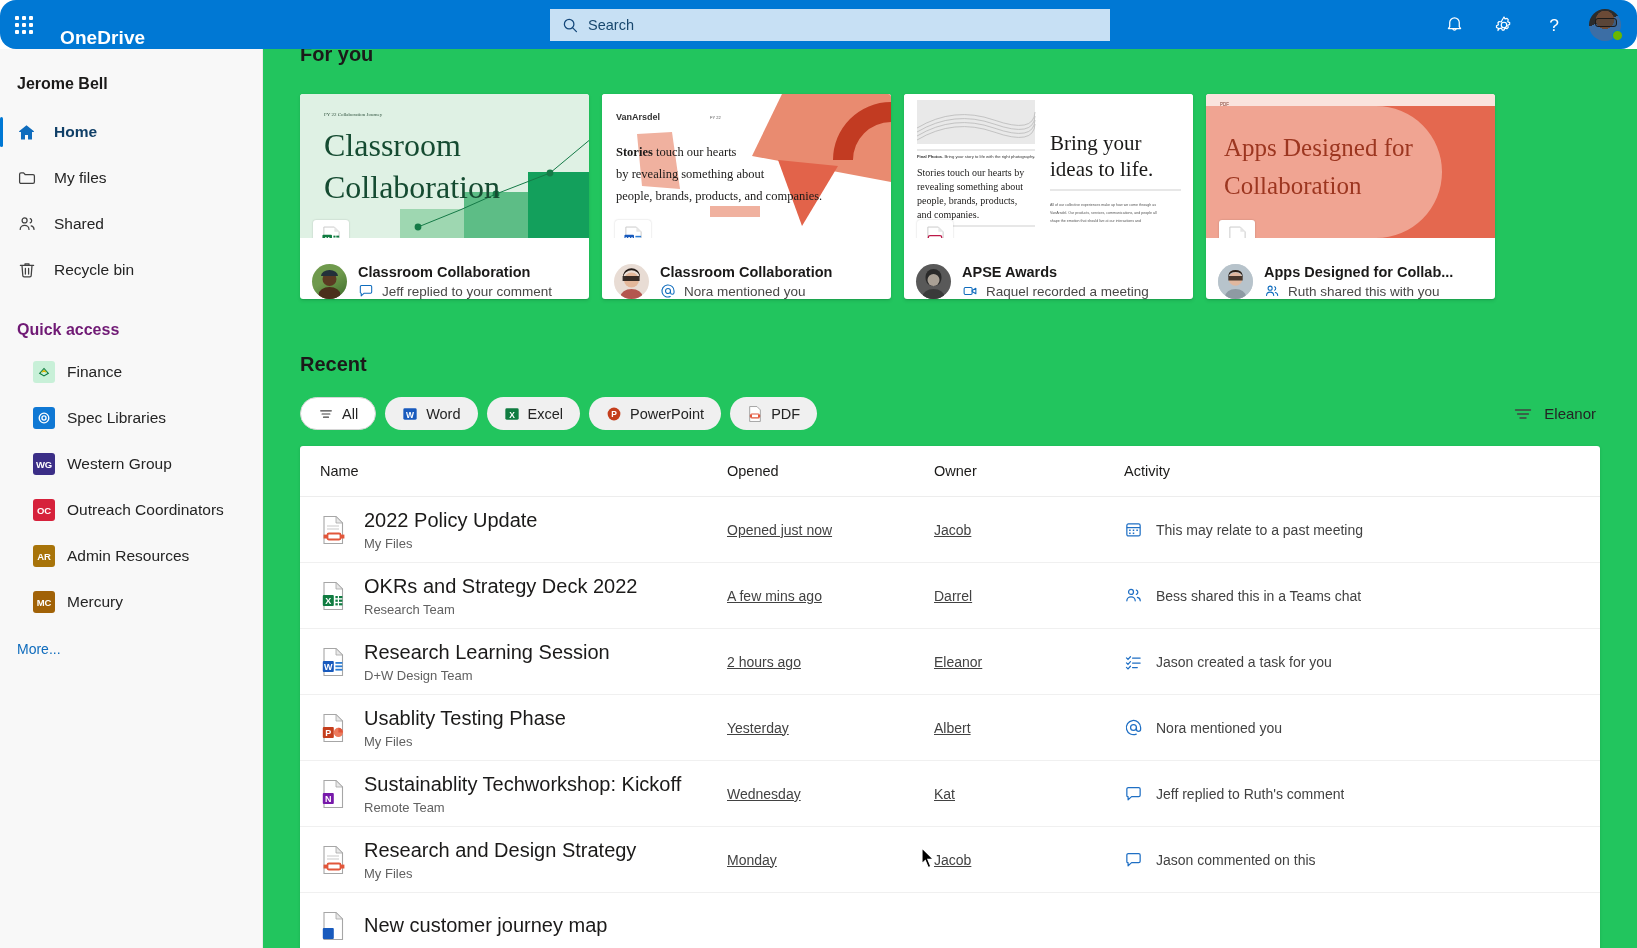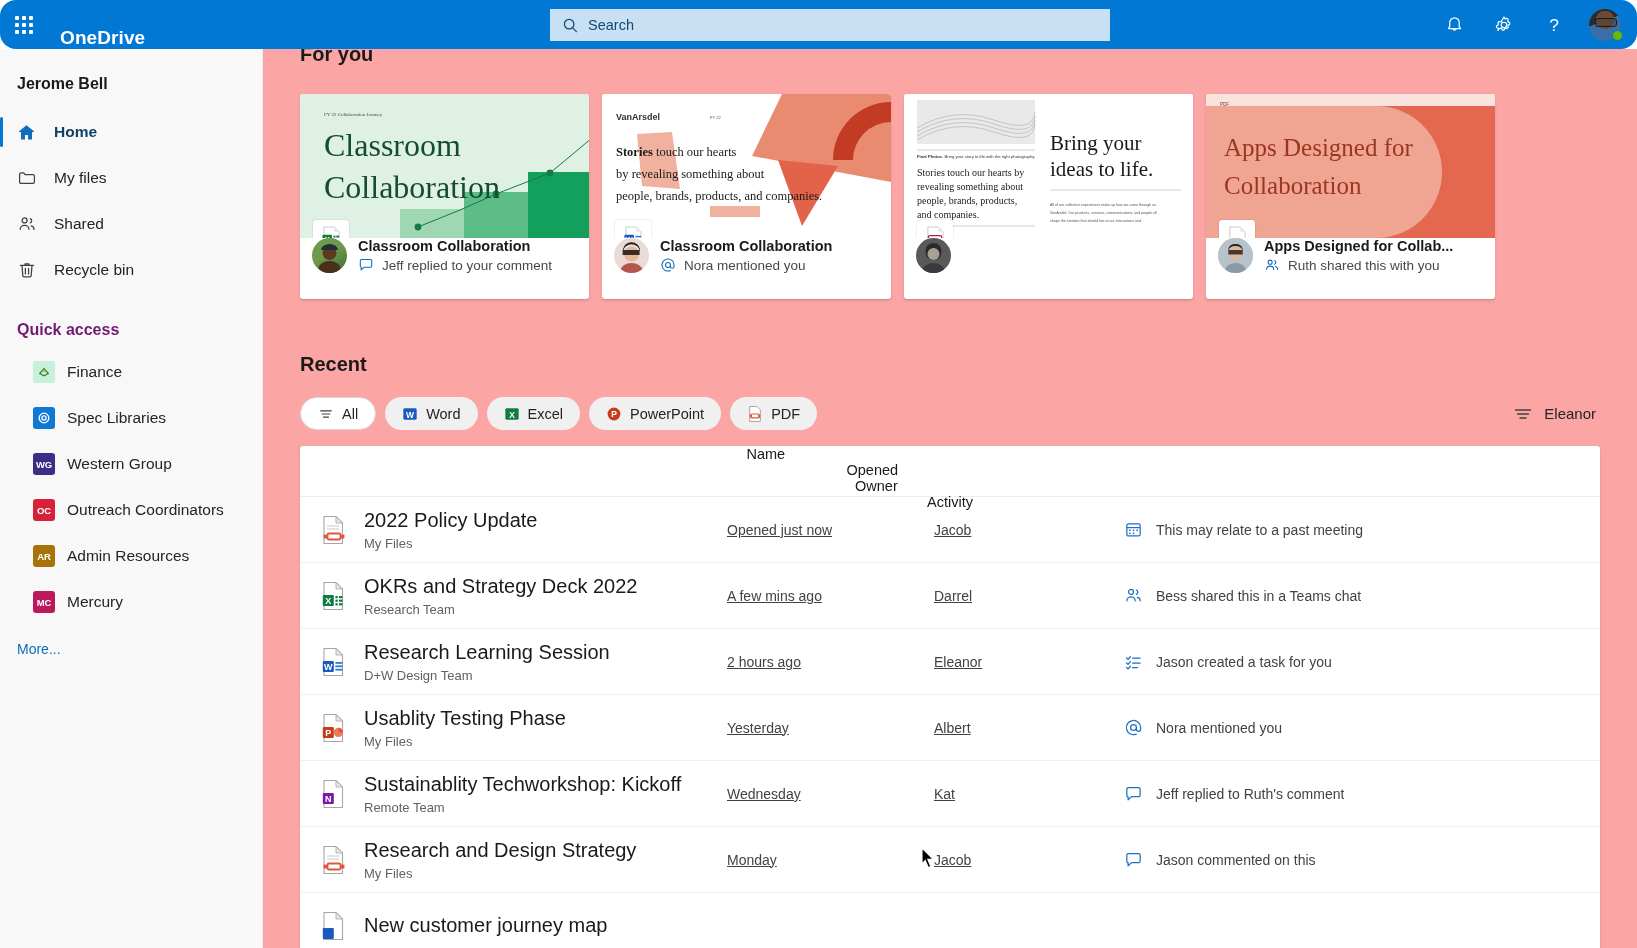--- a/index.html
+++ b/index.html
@@ -119,21 +119,21 @@
     width: 22px; height: 22px; border-radius: 3px; margin-right: 12px;
     display:flex; align-items:center; justify-content:center;
     font-size: 9.5px; font-weight: 700; color:#fff; letter-spacing: -.2px;
     flex: none;
   }
   .more-link {
     font-size: 14px; color:#0f6cbd; padding: 16px 0 0 17px; cursor:pointer;
   }
 
   
-  .main { flex: 1; overflow: hidden; position: relative; background:#fca5a5; padding-left: 37px; }
+  .main { flex: 1; overflow: hidden; position: relative; background:#22c55e; padding-left: 37px; }
   .sec-title {
     font-size: 20px; font-weight: 600; color:#1b1a19;
   }
   .foryou-title { margin-top: -6px; }
 
   
   .cards {
     display: flex; gap: 13px; margin-top: 28px;
   }
   .card {
@@ -144,21 +144,21 @@
     flex: none;
   }
   .thumb { height: 144px; position: relative; overflow: hidden; }
   .thumb-badge {
     position: absolute; left: 13px; bottom: -18px;
     width: 36px; height: 36px; border-radius: 3px;
     background:#fff; box-shadow: 0 .6px 1.8px rgba(0,0,0,.22);
     display:flex; align-items:center; justify-content:center; z-index: 4;
   }
   .card-foot {
-    flex: 1; display:flex; align-items:flex-start; padding: 0 12px; gap: 11px;
+    flex: 1; display:flex; align-items:flex-end; padding: 0 12px; gap: 11px;
   }
   .c-avatar {
     width: 35px; height: 35px; border-radius:50%; flex:none; overflow:hidden; position:relative;
   }
   .c-meta { min-width:0; }
   .c-name {
     font-size: 14.5px; font-weight: 600; color:#1b1a19;
     white-space: nowrap; overflow:hidden; text-overflow: ellipsis; max-width: 205px;
   }
   .c-sub { display:flex; align-items:center; gap:8px; margin-top: 3px; }
@@ -183,21 +183,21 @@
     margin-top: 16px; margin-right: 37px;
     background:#fff; border-radius: 3px;
     box-shadow: 0 1.2px 3.6px rgba(0,0,0,.10), 0 0.3px 0.9px rgba(0,0,0,.09);
     overflow: hidden;
   }
   .trow {
     display: flex; align-items: center;
     height: 66px; padding: 0 20px;
     border-bottom: 1px solid #f0f0f0;
   }
-  .trow.head { height: 51px; border-bottom:1px solid #ededed;flex-direction:column; }
+  .trow.head { height: 51px; border-bottom:1px solid #ededed; }
   .trow.head .c { font-size: 14.5px; color:#1b1a19; font-weight:400; }
   .trow.body { cursor:pointer; }
   .c-namecol { width: 407px; display:flex; align-items:center; gap: 16px; flex:none; }
   .c-opened { width: 207px; flex:none; }
   .c-owner  { width: 190px; flex:none; }
   .c-activity { flex:1; display:flex; align-items:center; gap: 13px; min-width:0; }
   .f-title { font-size: 20px; color:#1b1a19; }
   .f-sub { font-size: 13px; color:#616161; margin-top: 4px; }
   .cellv { font-size: 14px; color:#424242;text-decoration:underline; }
   .act-txt { font-size: 14px; color:#424242; white-space:nowrap; overflow:hidden; text-overflow:ellipsis; }
@@ -334,21 +334,21 @@
       <span class="qa-ico" style="background:#d6213b">OC</span>
       <span>Outreach Coordinators</span>
     </div>
 
     <div class="qa-item">
       <span class="qa-ico" style="background:#a8740a">AR</span>
       <span>Admin Resources</span>
     </div>
 
     <div class="qa-item">
-      <span class="qa-ico" style="background:#be185d">MC</span>
+      <span class="qa-ico" style="background:#a16207">MC</span>
       <span>Mercury</span>
     </div>
 
     <div class="more-link">More...</div>
   </div>
 
   <div class="main">
 
     <div class="sec-title foryou-title">For you</div>
 
@@ -494,20 +494,32 @@
         </div>
         <div class="card-foot">
           <div class="c-avatar" style="background:#595959">
             <svg width="35" height="35" viewBox="0 0 35 35">
                 <circle cx="17.5" cy="15" r="7.2" fill="#9b9b9b"></circle>
                 <path d="M9.5 13a8 8 0 0 1 16 0c0 6-3 9-8 9s-8-3-8-9z" fill="#2a2a2a"></path>
                 <circle cx="17.5" cy="16" r="6" fill="#a9a095"></circle>
                 <ellipse cx="17.5" cy="33" rx="11" ry="8" fill="#3a3a3a"></ellipse>
               </svg>
           </div>
+          <div class="c-meta">
+            <div class="c-name">APSE Awards</div>
+            <div class="c-sub">
+              <span style="flex:none;display:flex">
+                <svg width="16" height="16" viewBox="0 0 18 18" fill="none" stroke="#0f6cbd" stroke-width="1.2">
+                    <rect x="2.4" y="5" width="9" height="8" rx="1.4"></rect>
+                    <path d="M11.4 8.4l4.2-2.4v6l-4.2-2.4z" stroke-linejoin="round"></path>
+                  </svg>
+              </span>
+              <span>Raquel recorded a meeting</span>
+            </div>
+          </div>
         </div>
       </div>
 
       <div class="card">
         <div class="thumb" style="background:#fae3dd">
           <svg width="289" height="144" viewBox="0 0 289 144" style="position:absolute;inset:0">
             <rect x="0" y="12" width="289" height="132" fill="#f0a492"></rect>
             <path d="M170 12 H289 V144 H170 a66 66 0 0 0 0 -132z" fill="#e4684f"></path>
             <text x="14" y="12" font-family="Liberation Sans, sans-serif" font-size="4.5" fill="#7a3b2d">PDF</text>
             <text x="18" y="62" font-family="Liberation Serif, serif" font-size="25" fill="#9c3620">Apps Designed for</text>

